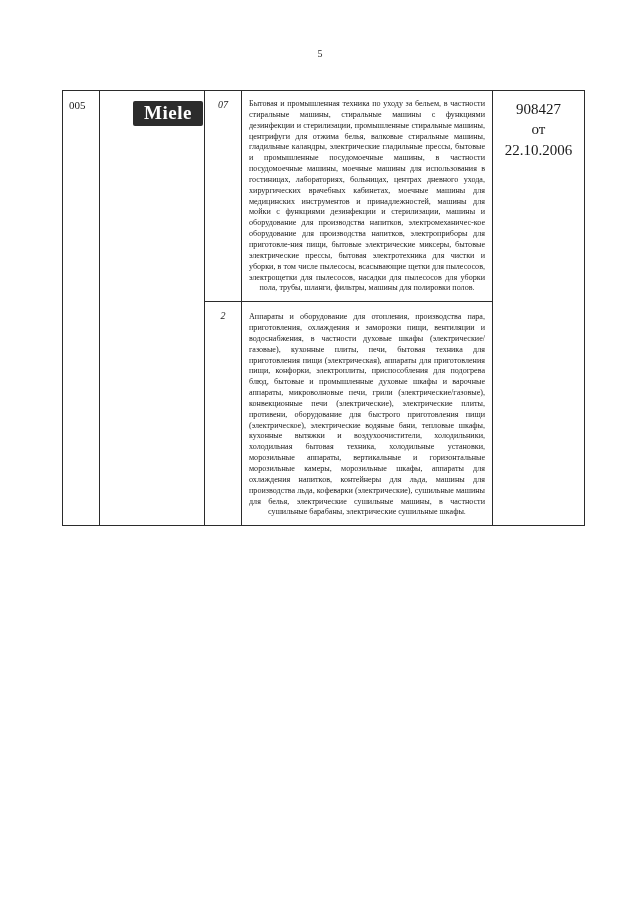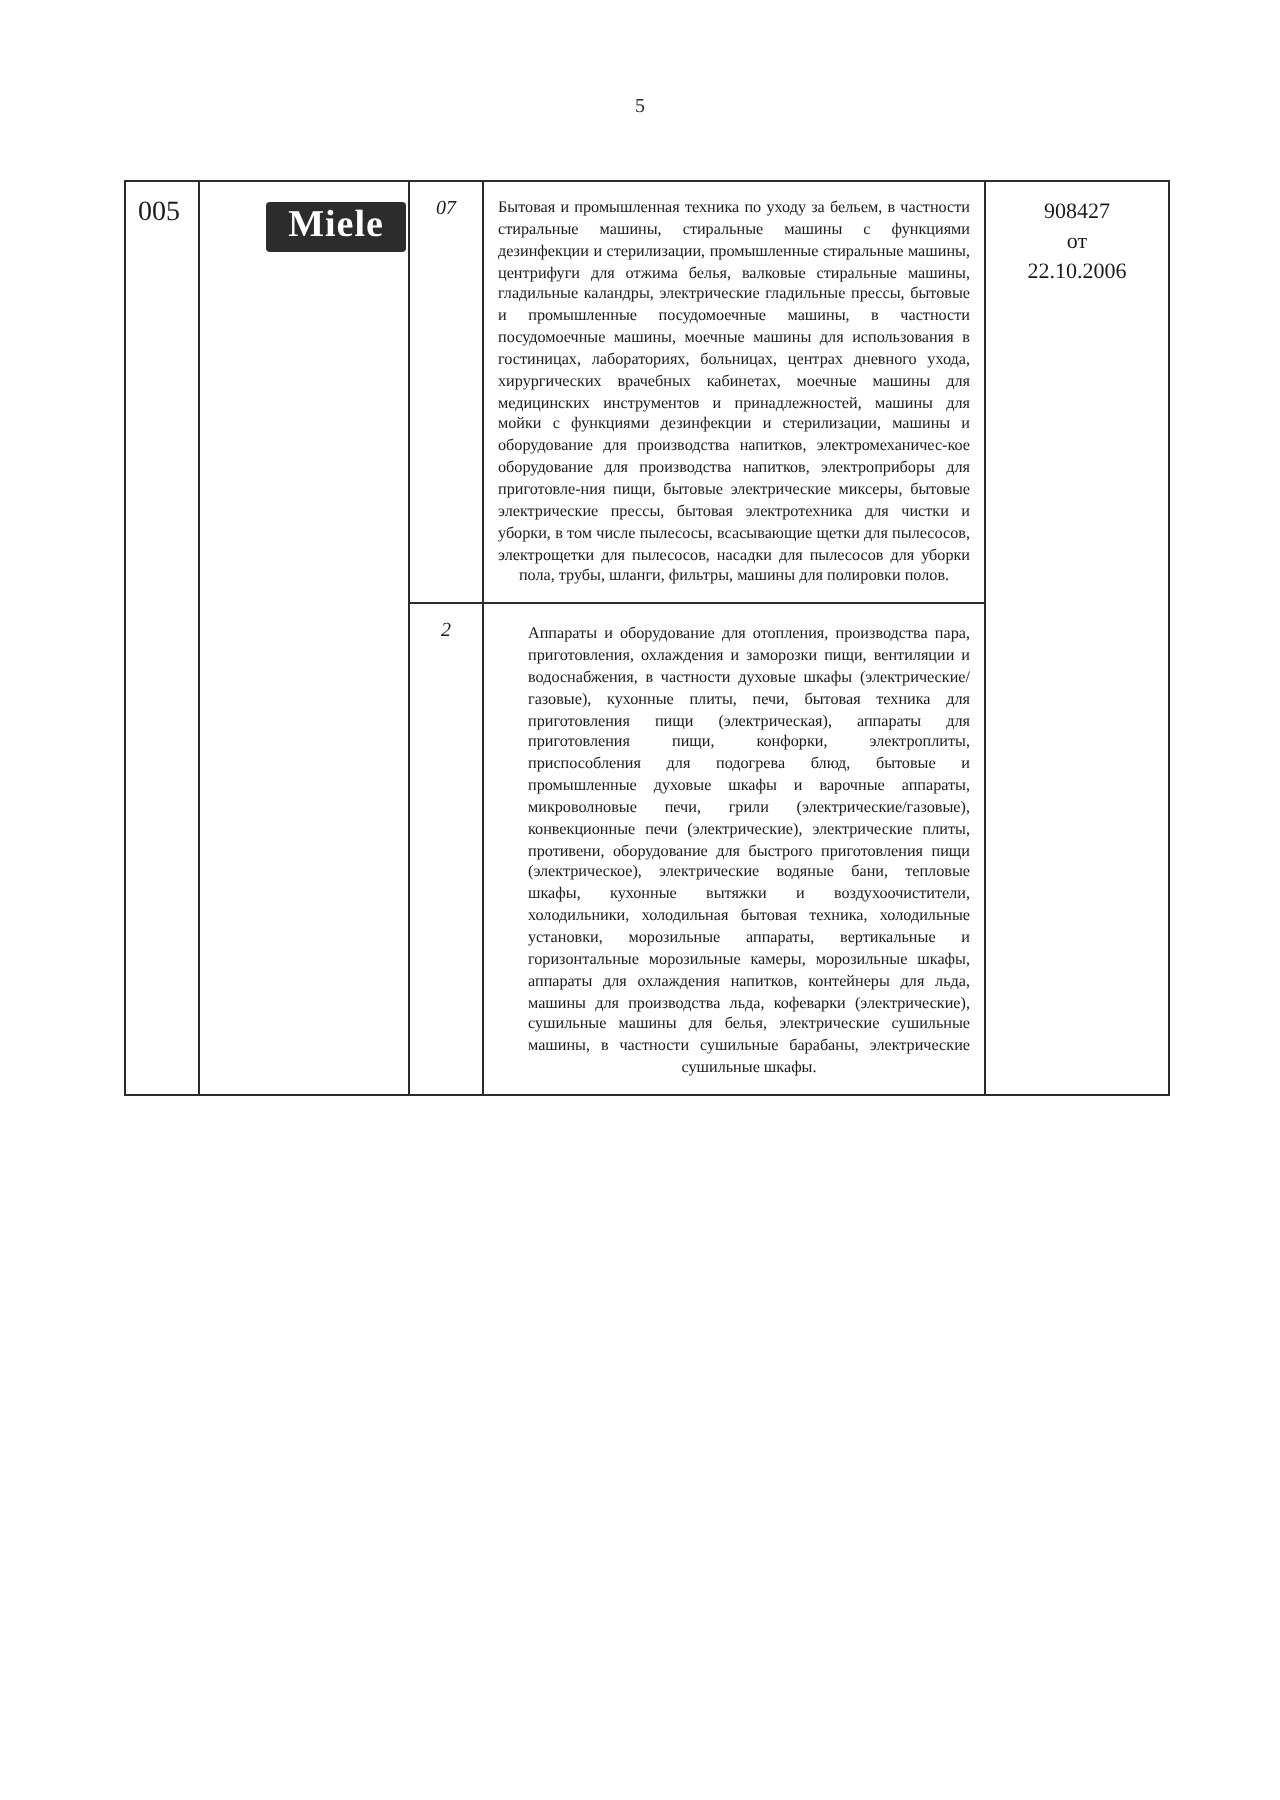--- a/index.html
+++ b/index.html
@@ -46,21 +46,21 @@
     border: 1px solid #2b2b2b;
     vertical-align: top;
     padding: 0;
   }
   .col-num      { width: 36px; }
   .col-logo     { width: 104px; }
   .col-class    { width: 36px; }
   .col-desc     { width: 250px; }
   .col-reg      { width: 91px; }
   .num-text {
-    font-size: 14px;
+    font-size: 11px;
     text-align: left;
     padding: 8px 0 0 6px;
     color: #1a1a1a;
   }
   .class-text {
     font-size: 10px;
     text-align: center;
     padding-top: 8px;
     color: #1a1a1a;
     font-style: italic;
@@ -72,24 +72,23 @@
     font-size: 8.1px;
     line-height: 1.34;
     text-align: justify;
     text-align-last: center;
     padding: 8px 7px 7px 7px;
     color: #1a1a1a;
     hyphens: manual;
   }
   .desc-text.second {
     padding-top: 10px;
-    margin-left: 15px;
   }
   .reg-text {
-    font-size: 11px;
+    font-size: 15px;
     text-align: center;
     padding-top: 8px;
     line-height: 1.35;
     color: #1a1a1a;
   }
   .logo-cell-inner {
     padding: 10px 0 0 0;
     text-align: center;
   }
   .miele-logo {

